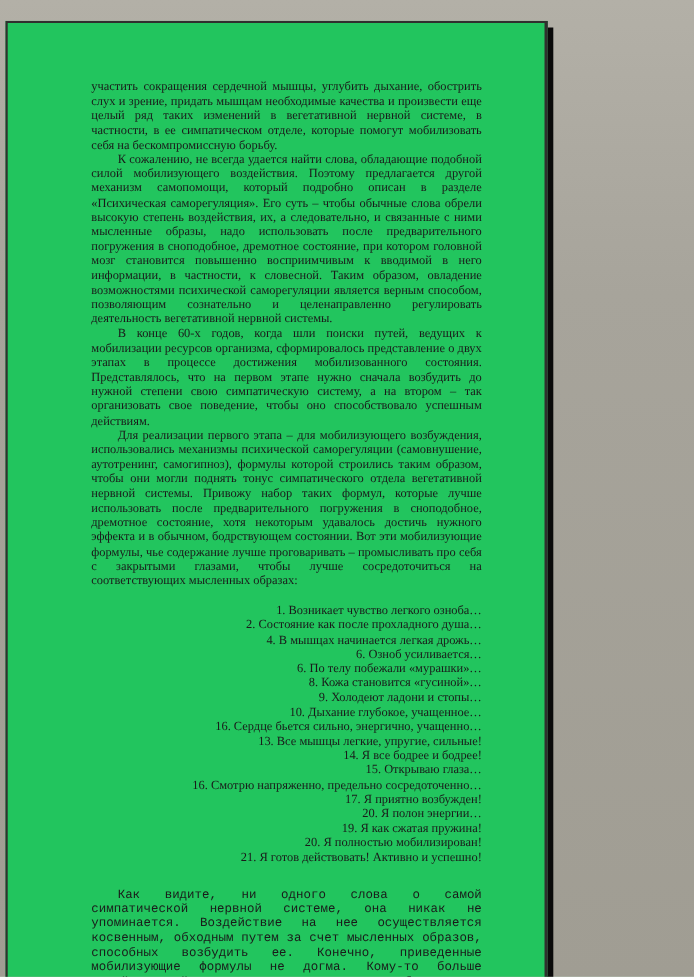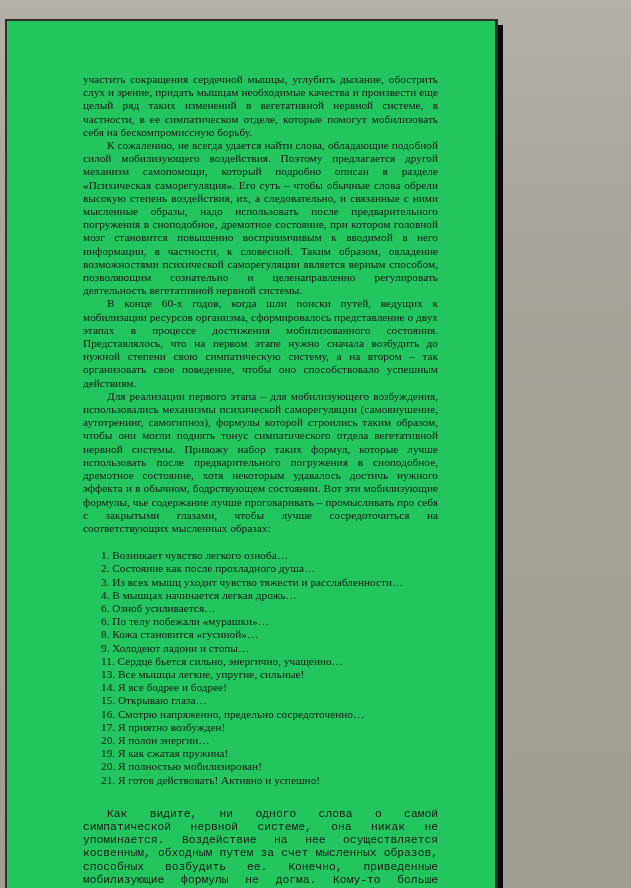--- a/index.html
+++ b/index.html
@@ -25,21 +25,21 @@
   .para{
     margin:0;
     text-align:justify;
     text-indent:24px;
   }
   .para.noindent{text-indent:0;}
   .formulas{
     margin:14px 0 0 18px;
   }
   .fline{
-    text-align:left;
+    text-align:right;
   }
   .closing{
     margin-top:21px;
     font-family:Liberation Mono, monospace;
   }
 </style>
 </head>
 <body>
 
 <div class="scan-bg">
@@ -47,27 +47,27 @@
     <div class="text-block">
 
       <p class="para noindent">участить сокращения сердечной мышцы, углубить дыхание, обострить слух и зрение, придать мышцам необходимые качества и произвести еще целый ряд таких изменений в вегетативной нервной системе, в частности, в ее симпатическом отделе, которые помогут мобилизовать себя на бескомпромиссную борьбу.</p>
       <p class="para">К сожалению, не всегда удается найти слова, обладающие подобной силой мобилизующего воздействия. Поэтому предлагается другой механизм самопомощи, который подробно описан в разделе «Психическая саморегуляция». Его суть – чтобы обычные слова обрели высокую степень воздействия, их, а следовательно, и связанные с ними мысленные образы, надо использовать после предварительного погружения в сноподобное, дремотное состояние, при котором головной мозг становится повышенно восприимчивым к вводимой в него информации, в частности, к словесной. Таким образом, овладение возможностями психической саморегуляции является верным способом, позволяющим сознательно и целенаправленно регулировать деятельность вегетативной нервной системы.</p>
       <p class="para">В конце 60-х годов, когда шли поиски путей, ведущих к мобилизации ресурсов организма, сформировалось представление о двух этапах в процессе достижения мобилизованного состояния. Представлялось, что на первом этапе нужно сначала возбудить до нужной степени свою симпатическую систему, а на втором – так организовать свое поведение, чтобы оно способствовало успешным действиям.</p>
       <p class="para">Для реализации первого этапа – для мобилизующего возбуждения, использовались механизмы психической саморегуляции (самовнушение, аутотренинг, самогипноз), формулы которой строились таким образом, чтобы они могли поднять тонус симпатического отдела вегетативной нервной системы. Привожу набор таких формул, которые лучше использовать после предварительного погружения в сноподобное, дремотное состояние, хотя некоторым удавалось достичь нужного эффекта и в обычном, бодрствующем состоянии. Вот эти мобилизующие формулы, чье содержание лучше проговаривать – промысливать про себя с закрытыми глазами, чтобы лучше сосредоточиться на соответствующих мысленных образах:</p>
 
       <div class="formulas">
         <div class="fline">1. Возникает чувство легкого озноба…</div>
         <div class="fline">2. Состояние как после прохладного душа…</div>
-        <div class="fline">3. Из всех мышц уходит чувство тяжести и расслабленности…</div>
         <div class="fline">4. В мышцах начинается легкая дрожь…</div>
         <div class="fline">6. Озноб усиливается…</div>
         <div class="fline">6. По телу побежали «мурашки»…</div>
         <div class="fline">8. Кожа становится «гусиной»…</div>
         <div class="fline">9. Холодеют ладони и стопы…</div>
-        <div class="fline">11. Сердце бьется сильно, энергично, учащенно…</div>
+        <div class="fline">10. Дыхание глубокое, учащенное…</div>
+        <div class="fline">16. Сердце бьется сильно, энергично, учащенно…</div>
         <div class="fline">13. Все мышцы легкие, упругие, сильные!</div>
         <div class="fline">14. Я все бодрее и бодрее!</div>
         <div class="fline">15. Открываю глаза…</div>
         <div class="fline">16. Смотрю напряженно, предельно сосредоточенно…</div>
         <div class="fline">17. Я приятно возбужден!</div>
         <div class="fline">20. Я полон энергии…</div>
         <div class="fline">19. Я как сжатая пружина!</div>
         <div class="fline">20. Я полностью мобилизирован!</div>
         <div class="fline">21. Я готов действовать! Активно и успешно!</div>
       </div>

